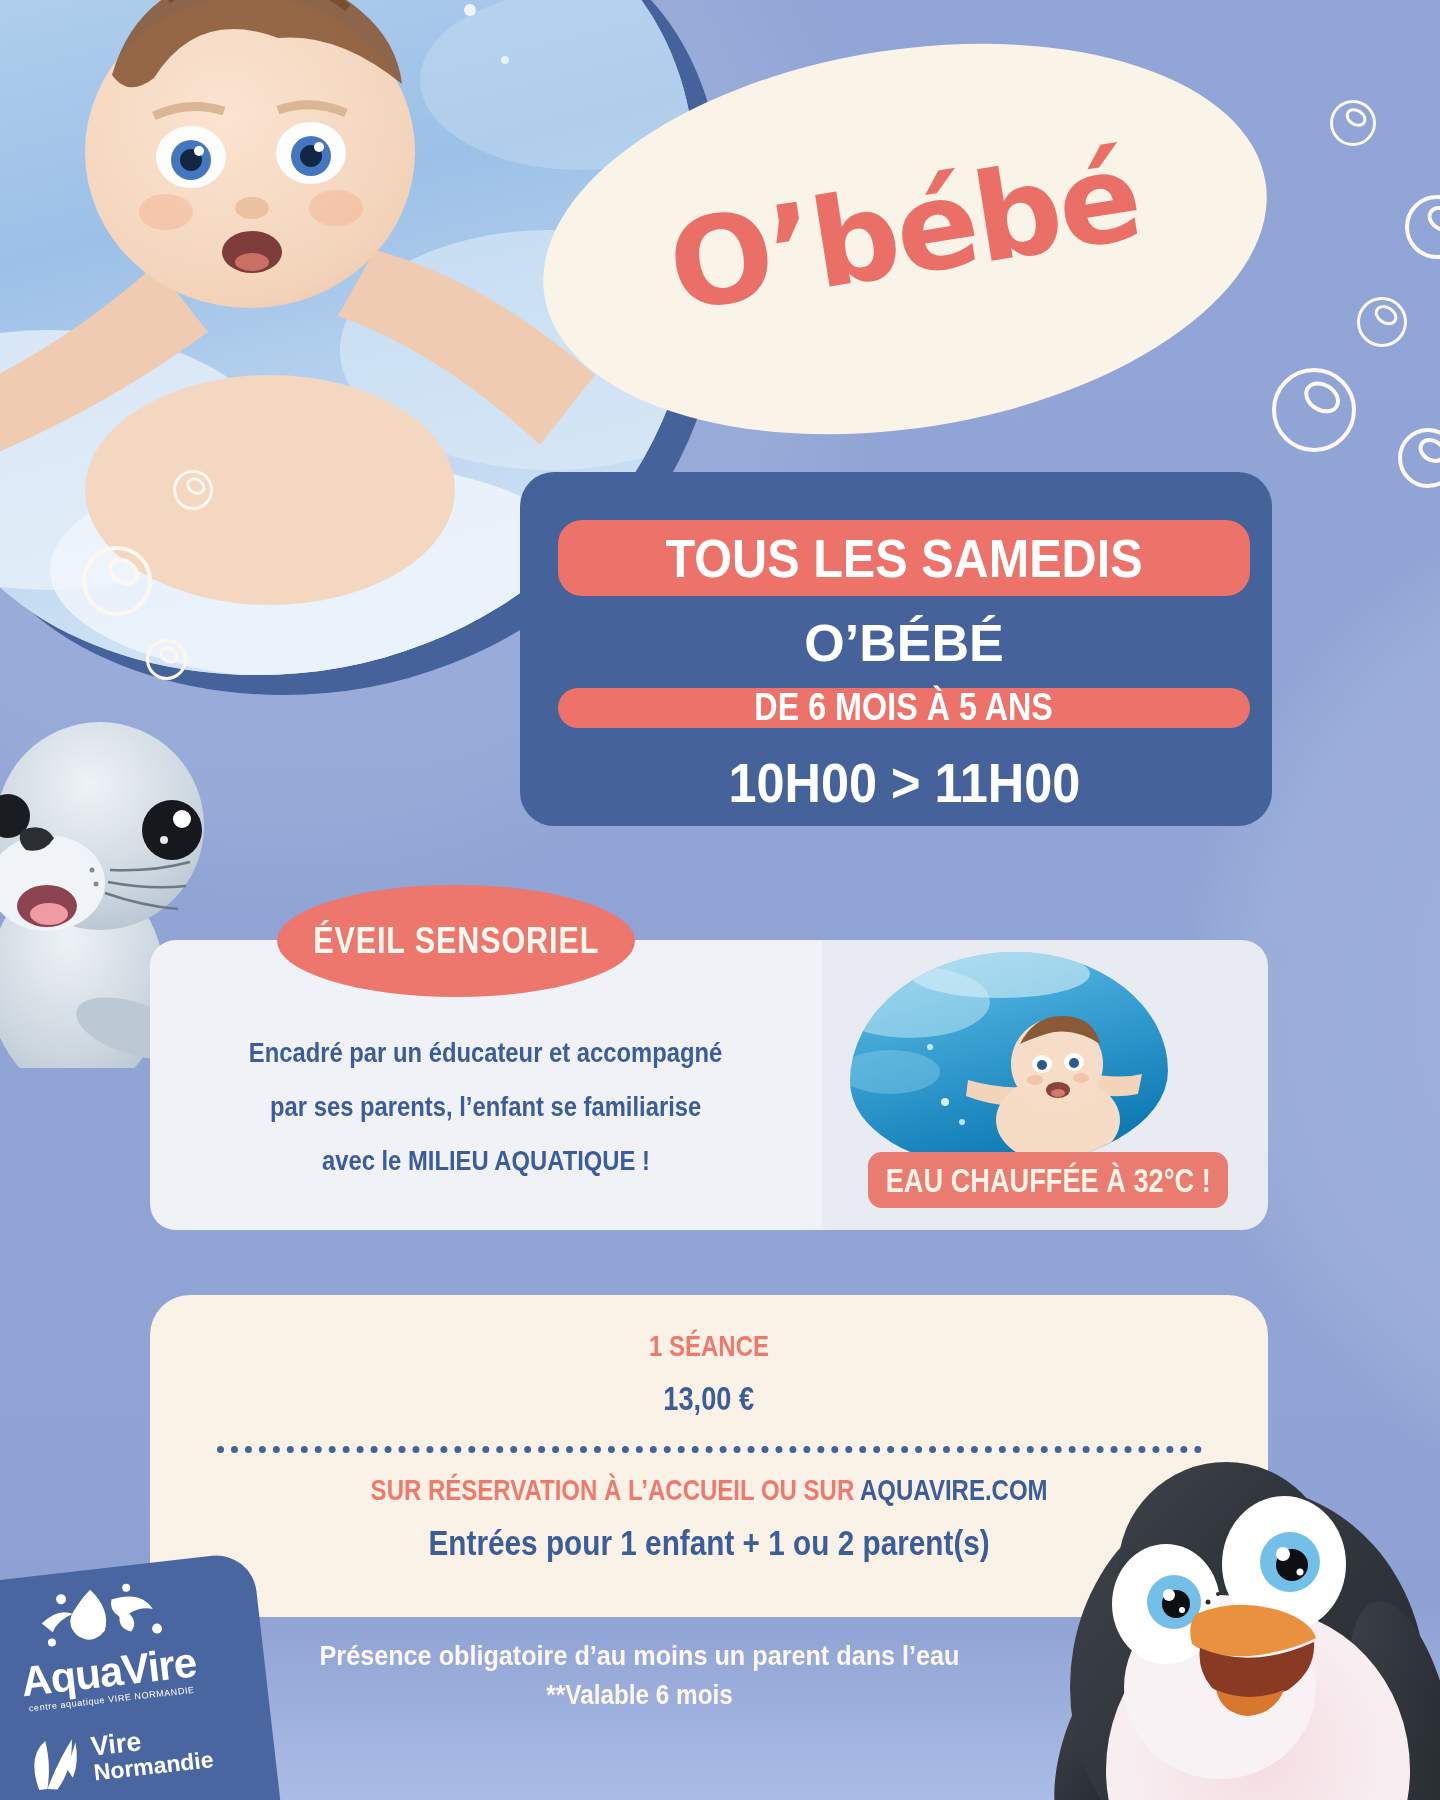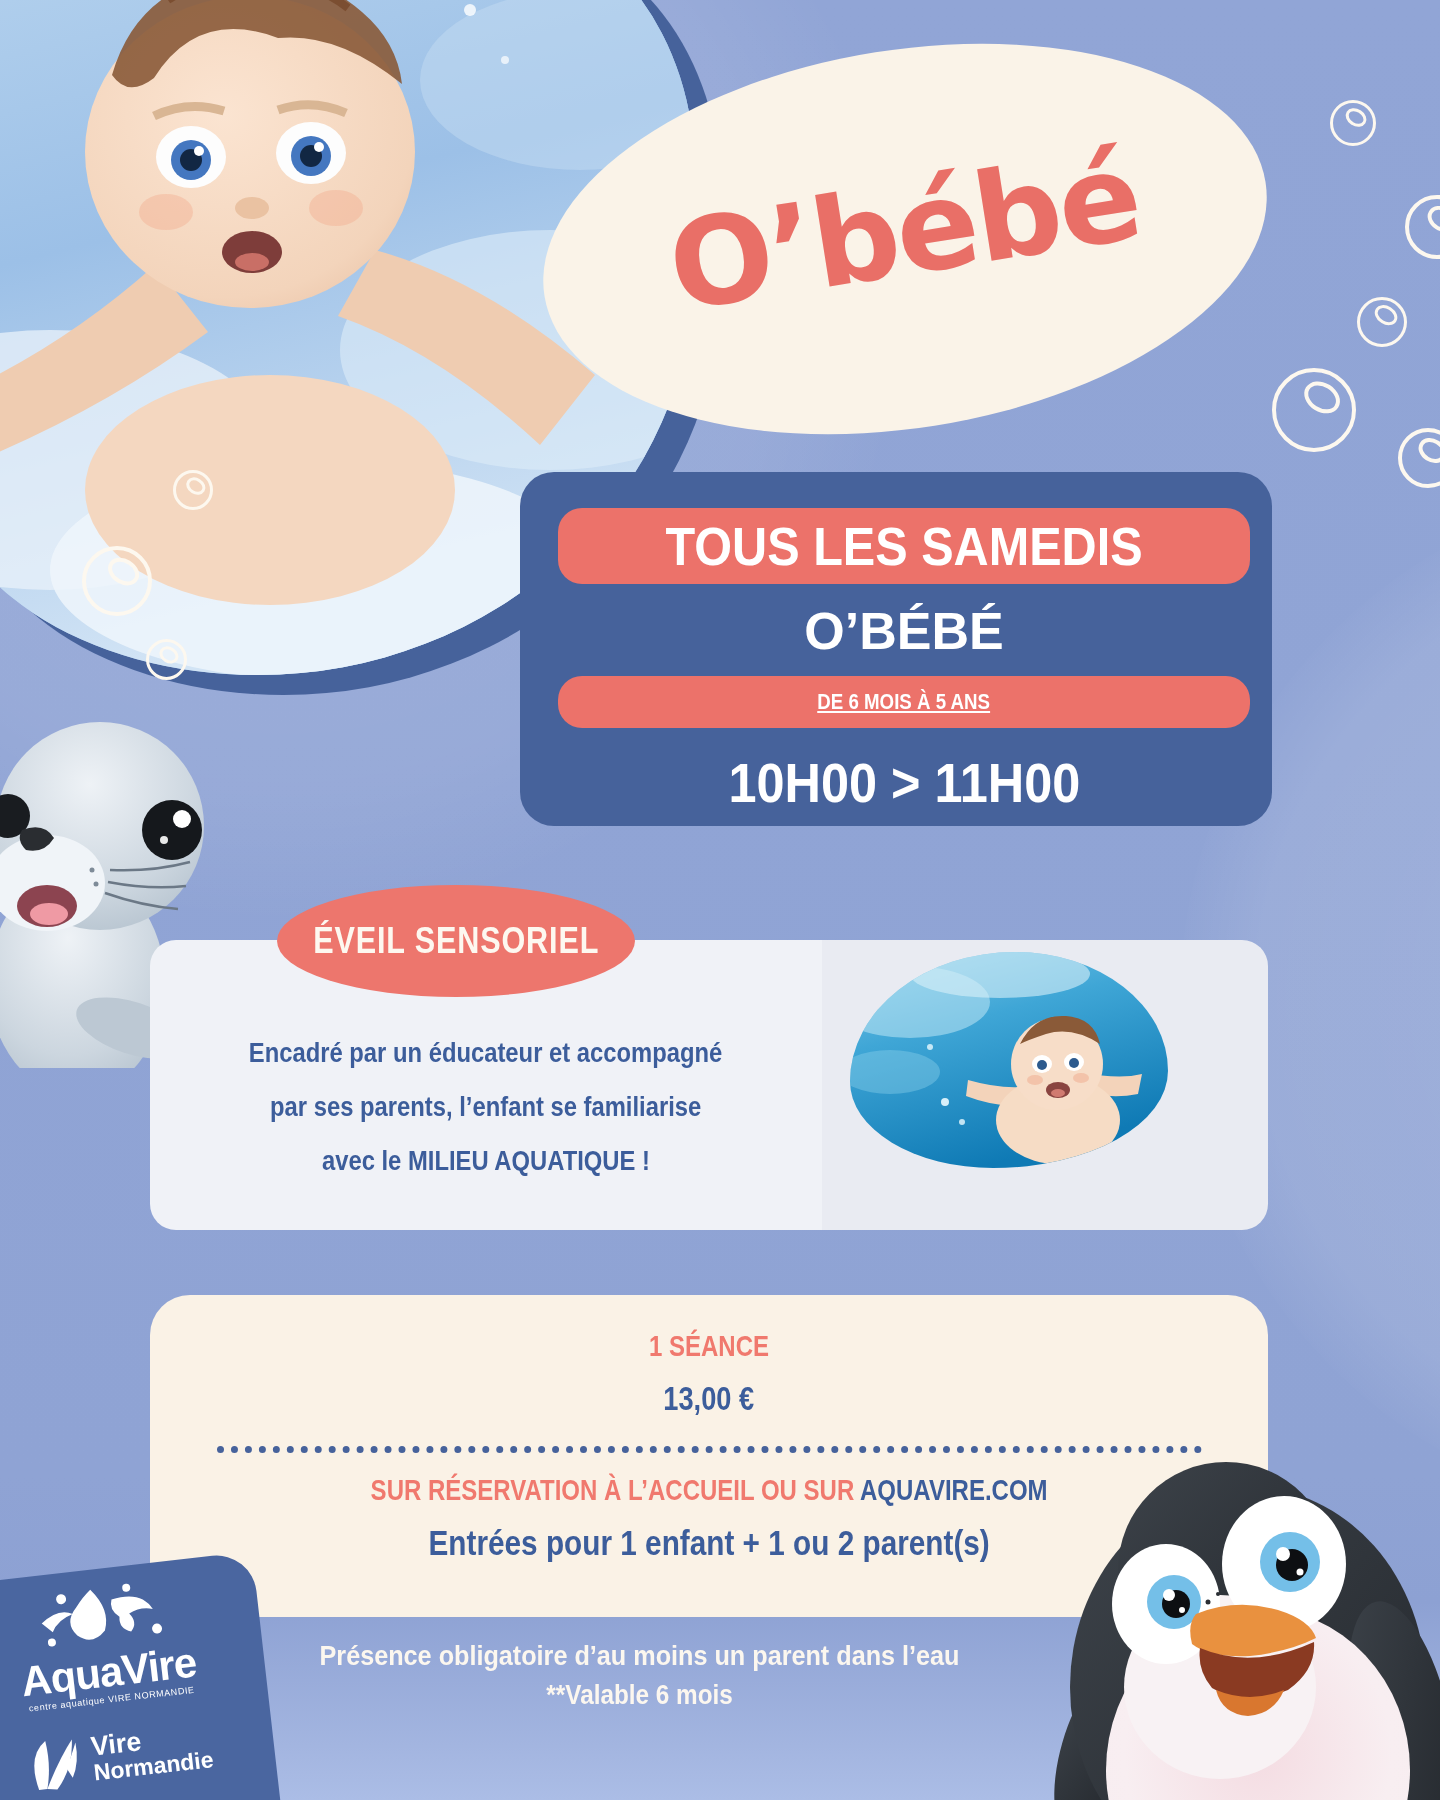--- a/index.html
+++ b/index.html
@@ -34,25 +34,25 @@
 
   
   .bubble{border:4px solid #fdf8ef;border-radius:50%;}
   .bubble::after{content:'';position:absolute;top:14%;right:14%;width:40%;height:28%;
     border:4px solid #fdf8ef;border-radius:50%;transform:rotate(32deg);}
   .bubble.sm{border-width:3px;}
   .bubble.sm::after{border-width:3px;}
 
   
   .schedule{left:520px;top:472px;width:752px;height:354px;background:#46629b;border-radius:34px;
-    box-sizing:border-box;padding:36px 22px 0 38px;display:flex;flex-direction:column;align-items:center;text-align:center;}
+    box-sizing:border-box;padding:36px 22px 0 38px;display:flex;flex-direction:column;align-items:center;text-align:center;justify-content:center;}
   .banner{background:#ec726a;border-radius:24px;width:100%;color:#ffffff;font-weight:bold;
     display:flex;align-items:center;justify-content:center;}
   .banner.big{height:76px;font-size:54px;}
-  .banner.small{height:52px;font-size:22px;text-decoration:underline;}
+  .banner.small{height:40px;font-size:38px;}
   .sched-title{color:#ffffff;font-weight:bold;font-size:52px;margin:17px 0 15px 0;}
   .sched-time{color:#ffffff;font-weight:bold;font-size:56px;margin-top:22px;}
 
   
   .pill{left:277px;top:885px;width:358px;height:112px;background:#ed766d;border-radius:50%;
     display:flex;align-items:center;justify-content:center;color:#fdf8f0;font-weight:bold;font-size:36px;letter-spacing:1px;z-index:6;}
 
   
   .info-card{left:150px;top:940px;width:1118px;height:290px;border-radius:26px;overflow:hidden;display:flex;z-index:2;}
   .info-left{width:672px;background:#f0f2f7;box-sizing:border-box;padding-top:86px;text-align:center;}
@@ -242,20 +242,23 @@
           <ellipse cx="231" cy="126" rx="8" ry="5" fill="#f0a98c" opacity="0.5"></ellipse>
         </svg>
       </div>
     </div>
   </div>
 
   <div class="abs pill">
     <span class="cond">ÉVEIL SENSORIEL</span>
   </div>
 
+  <div class="abs temp-banner">
+    <span class="cond80">EAU CHAUFFÉE À 32°C !</span>
+  </div>
 
   <div class="abs pricing">
     <div class="price-row">
       <div class="price-col">
         <div class="price-label"><span class="cond80">1 SÉANCE</span></div>
         <div class="price-value"><span class="cond80">13,00 €</span></div>
       </div>
     </div>
     <div class="dots"></div>
     <div class="reserve">

